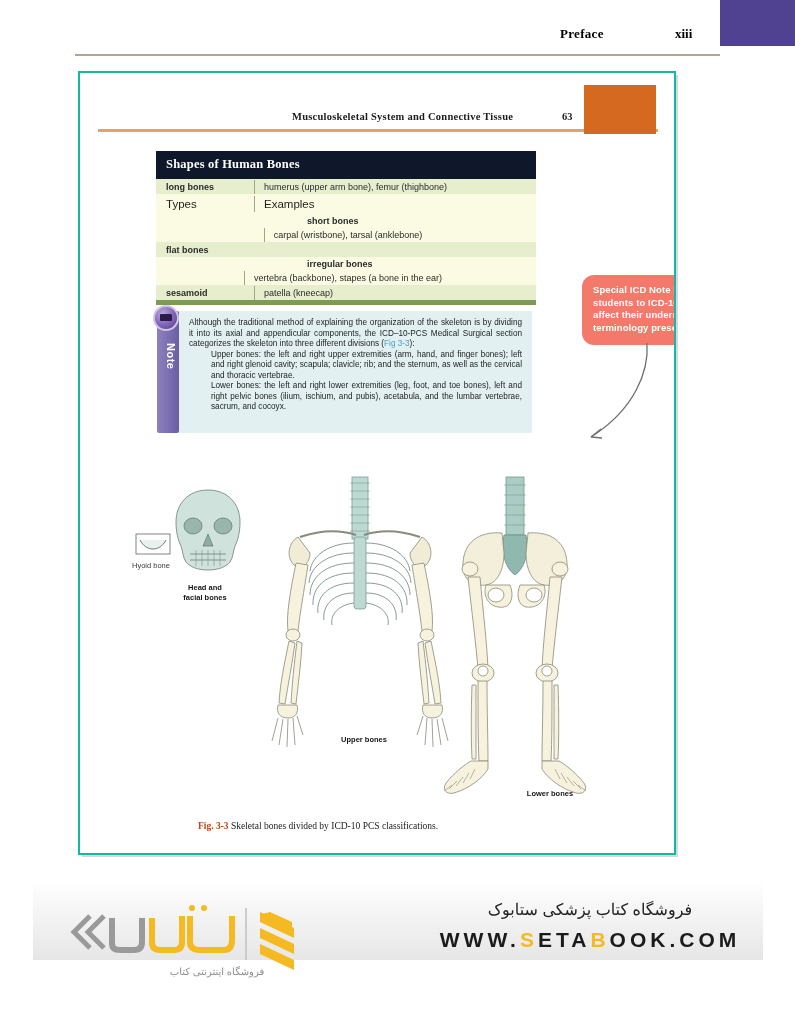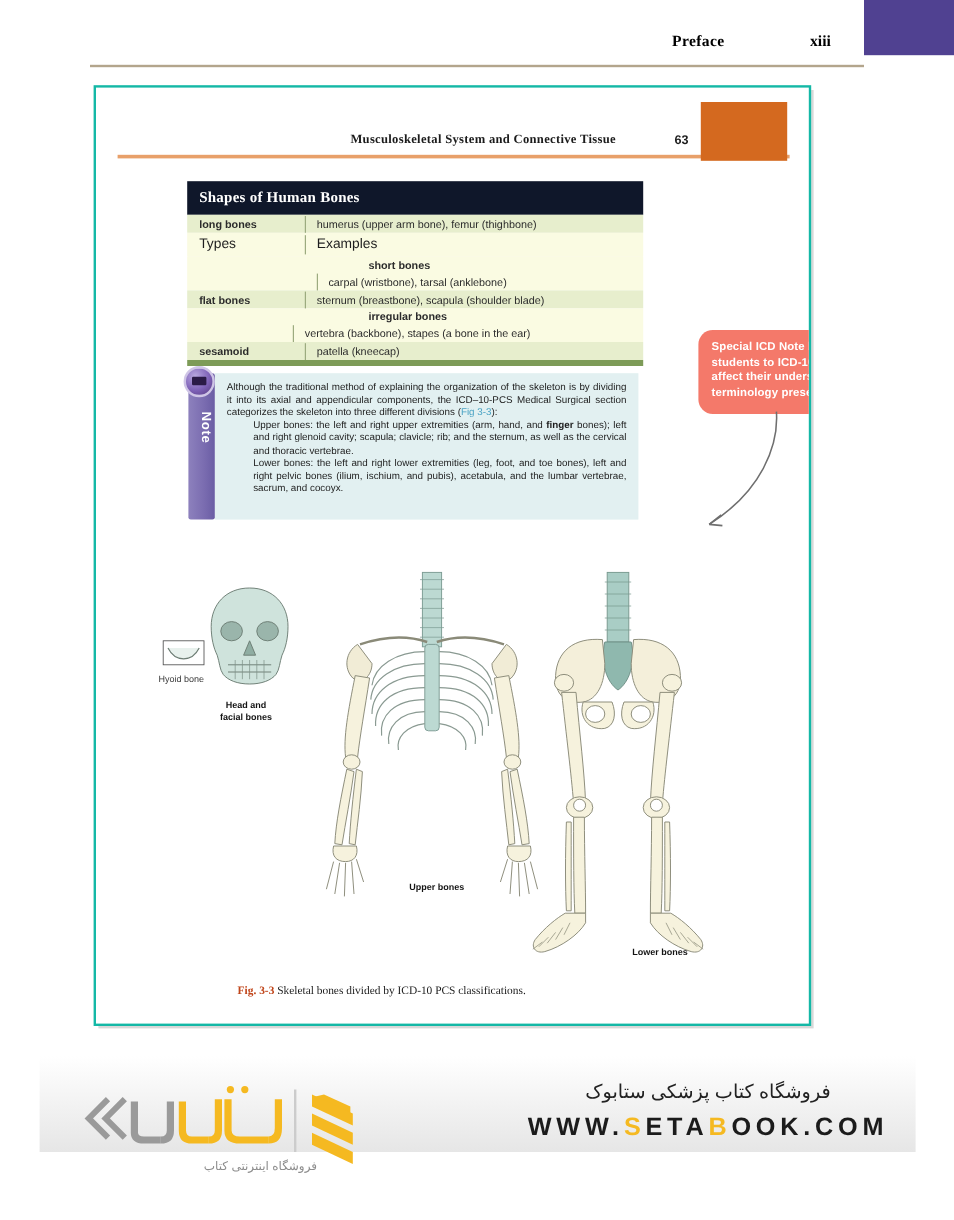--- a/index.html
+++ b/index.html
@@ -80,21 +80,21 @@
     font-family: "Liberation Serif", serif;
     font-weight: bold;
     font-size: 10.5px;
     color: #1b1b1b;
     letter-spacing: 0.25px;
     white-space: nowrap;
   }
   .run-head .rh-page {
     position: absolute;
     left: 482px; top: 0;
-    font-family: Liberation Sans, sans-serif;
+    font-family: Liberation Serif, serif;
     font-weight: bold;
     font-size: 10.5px;
     color: #1b1b1b;
   }
   .run-head .rh-rule {
     position: absolute;
     left: 18px; top: 18px;
     width: 560px; height: 3px;
     background: #e8a06a;
   }
@@ -224,21 +224,21 @@
     padding: 7px 10px 9px 10px;
     box-sizing: border-box;
     font-size: 8.2px;
     line-height: 10.5px;
     color: #1d1d1d;
     text-align: justify;
   }
   .note-body p { margin: 0 0 0 0; }
   .note-body .indented { margin-left: 22px; }
   .note-body .figref { color: #4aa3c4; }
-  .note-body .bold { font-weight: bold; }
+  .note-body .bold { font-weight: normal; }
 
   
   .figure-area {
     position: absolute;
     left: 0; top: 400px;
     width: 594px; height: 370px;
   }
   .fig-caption {
     position: absolute;
     left: 118px; top: 348px;
@@ -345,21 +345,20 @@
     <div class="bt-row bt-head">
       <div class="bt-c1">Types</div>
       <div class="bt-c2">Examples</div>
     </div>
     <div class="bt-row bt-alt-b">
       <div class="bt-c1">short bones</div>
       <div class="bt-c2">carpal (wristbone), tarsal (anklebone)</div>
     </div>
     <div class="bt-row bt-alt-a">
       <div class="bt-c1">flat bones</div>
-      <div class="bt-c2">sternum (breastbone), scapula (shoulder blade)</div>
     </div>
     <div class="bt-row bt-alt-b">
       <div class="bt-c1">irregular bones</div>
       <div class="bt-c2">vertebra (backbone), stapes (a bone in the ear)</div>
     </div>
     <div class="bt-row bt-alt-a">
       <div class="bt-c1">sesamoid</div>
       <div class="bt-c2">patella (kneecap)</div>
     </div>
     <div class="bt-foot"></div>

